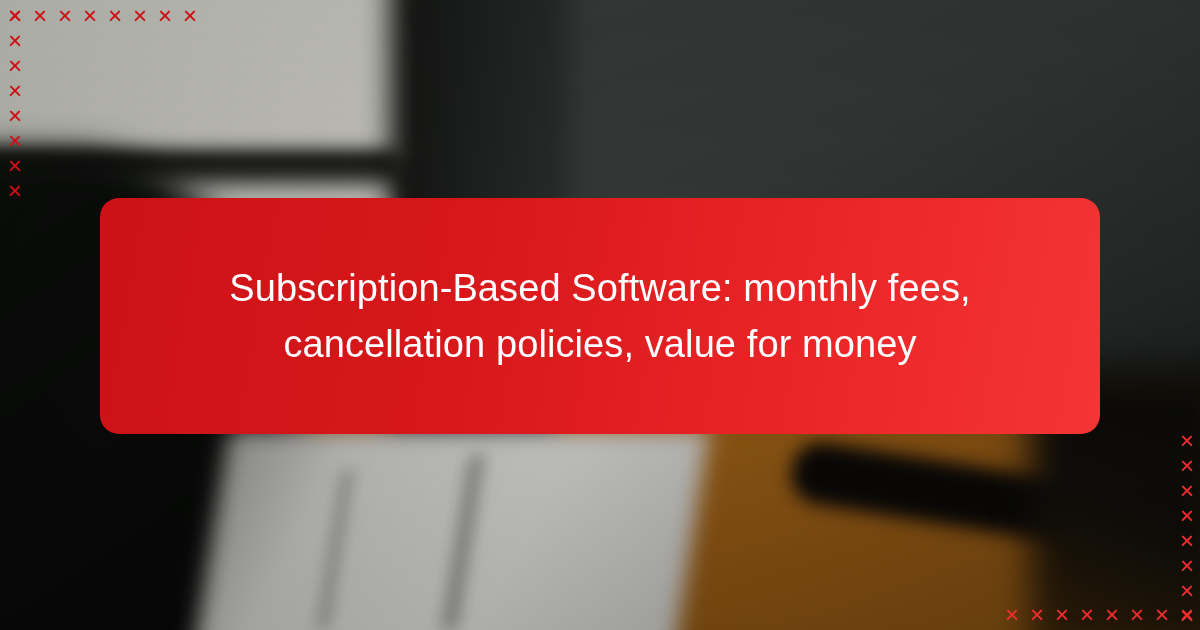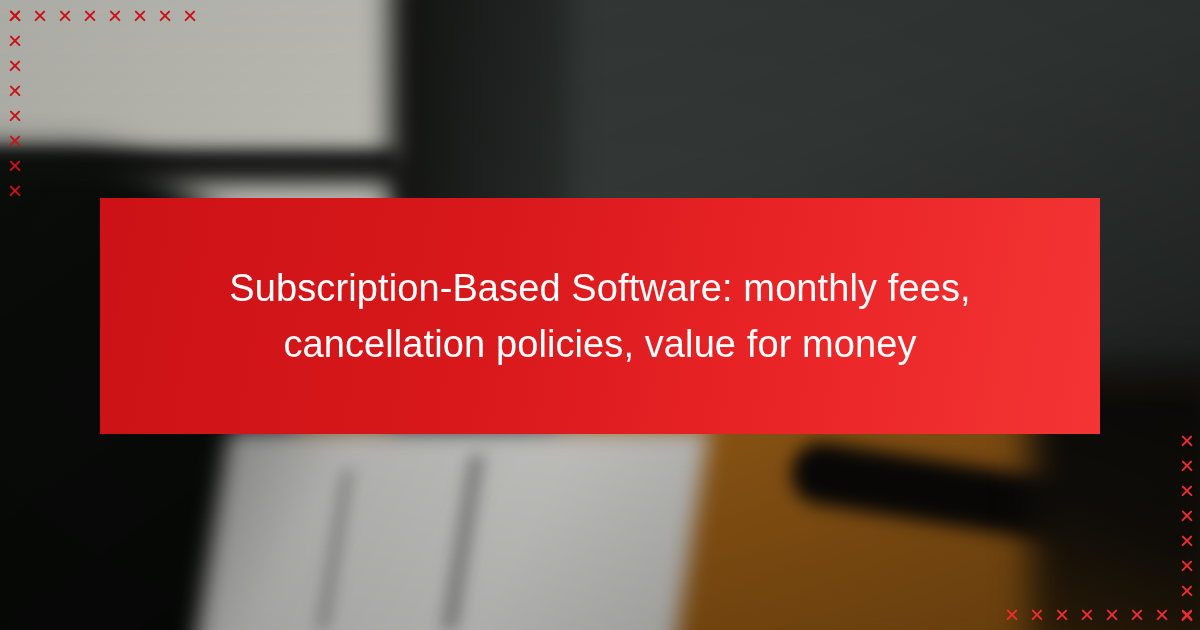--- a/index.html
+++ b/index.html
@@ -161,20 +161,21 @@
     left: 100px;
     top: 198px;
     width: 1000px;
     height: 236px;
     background: linear-gradient(100deg, #cc1216 0%, #d8181b 38%, #ea2527 70%, #f43534 100%);
     display: flex;
     align-items: center;
     justify-content: center;
     box-sizing: border-box;
     padding: 0 40px;
+    border-radius: 19px;
   }
   #banner-title {
     color: #ffffff;
     font-family: "Liberation Sans", sans-serif;
     font-size: 38px;
     font-weight: 400;
     line-height: 56px;
     text-align: center;
     max-width: 780px;
     letter-spacing: 0.1px;

